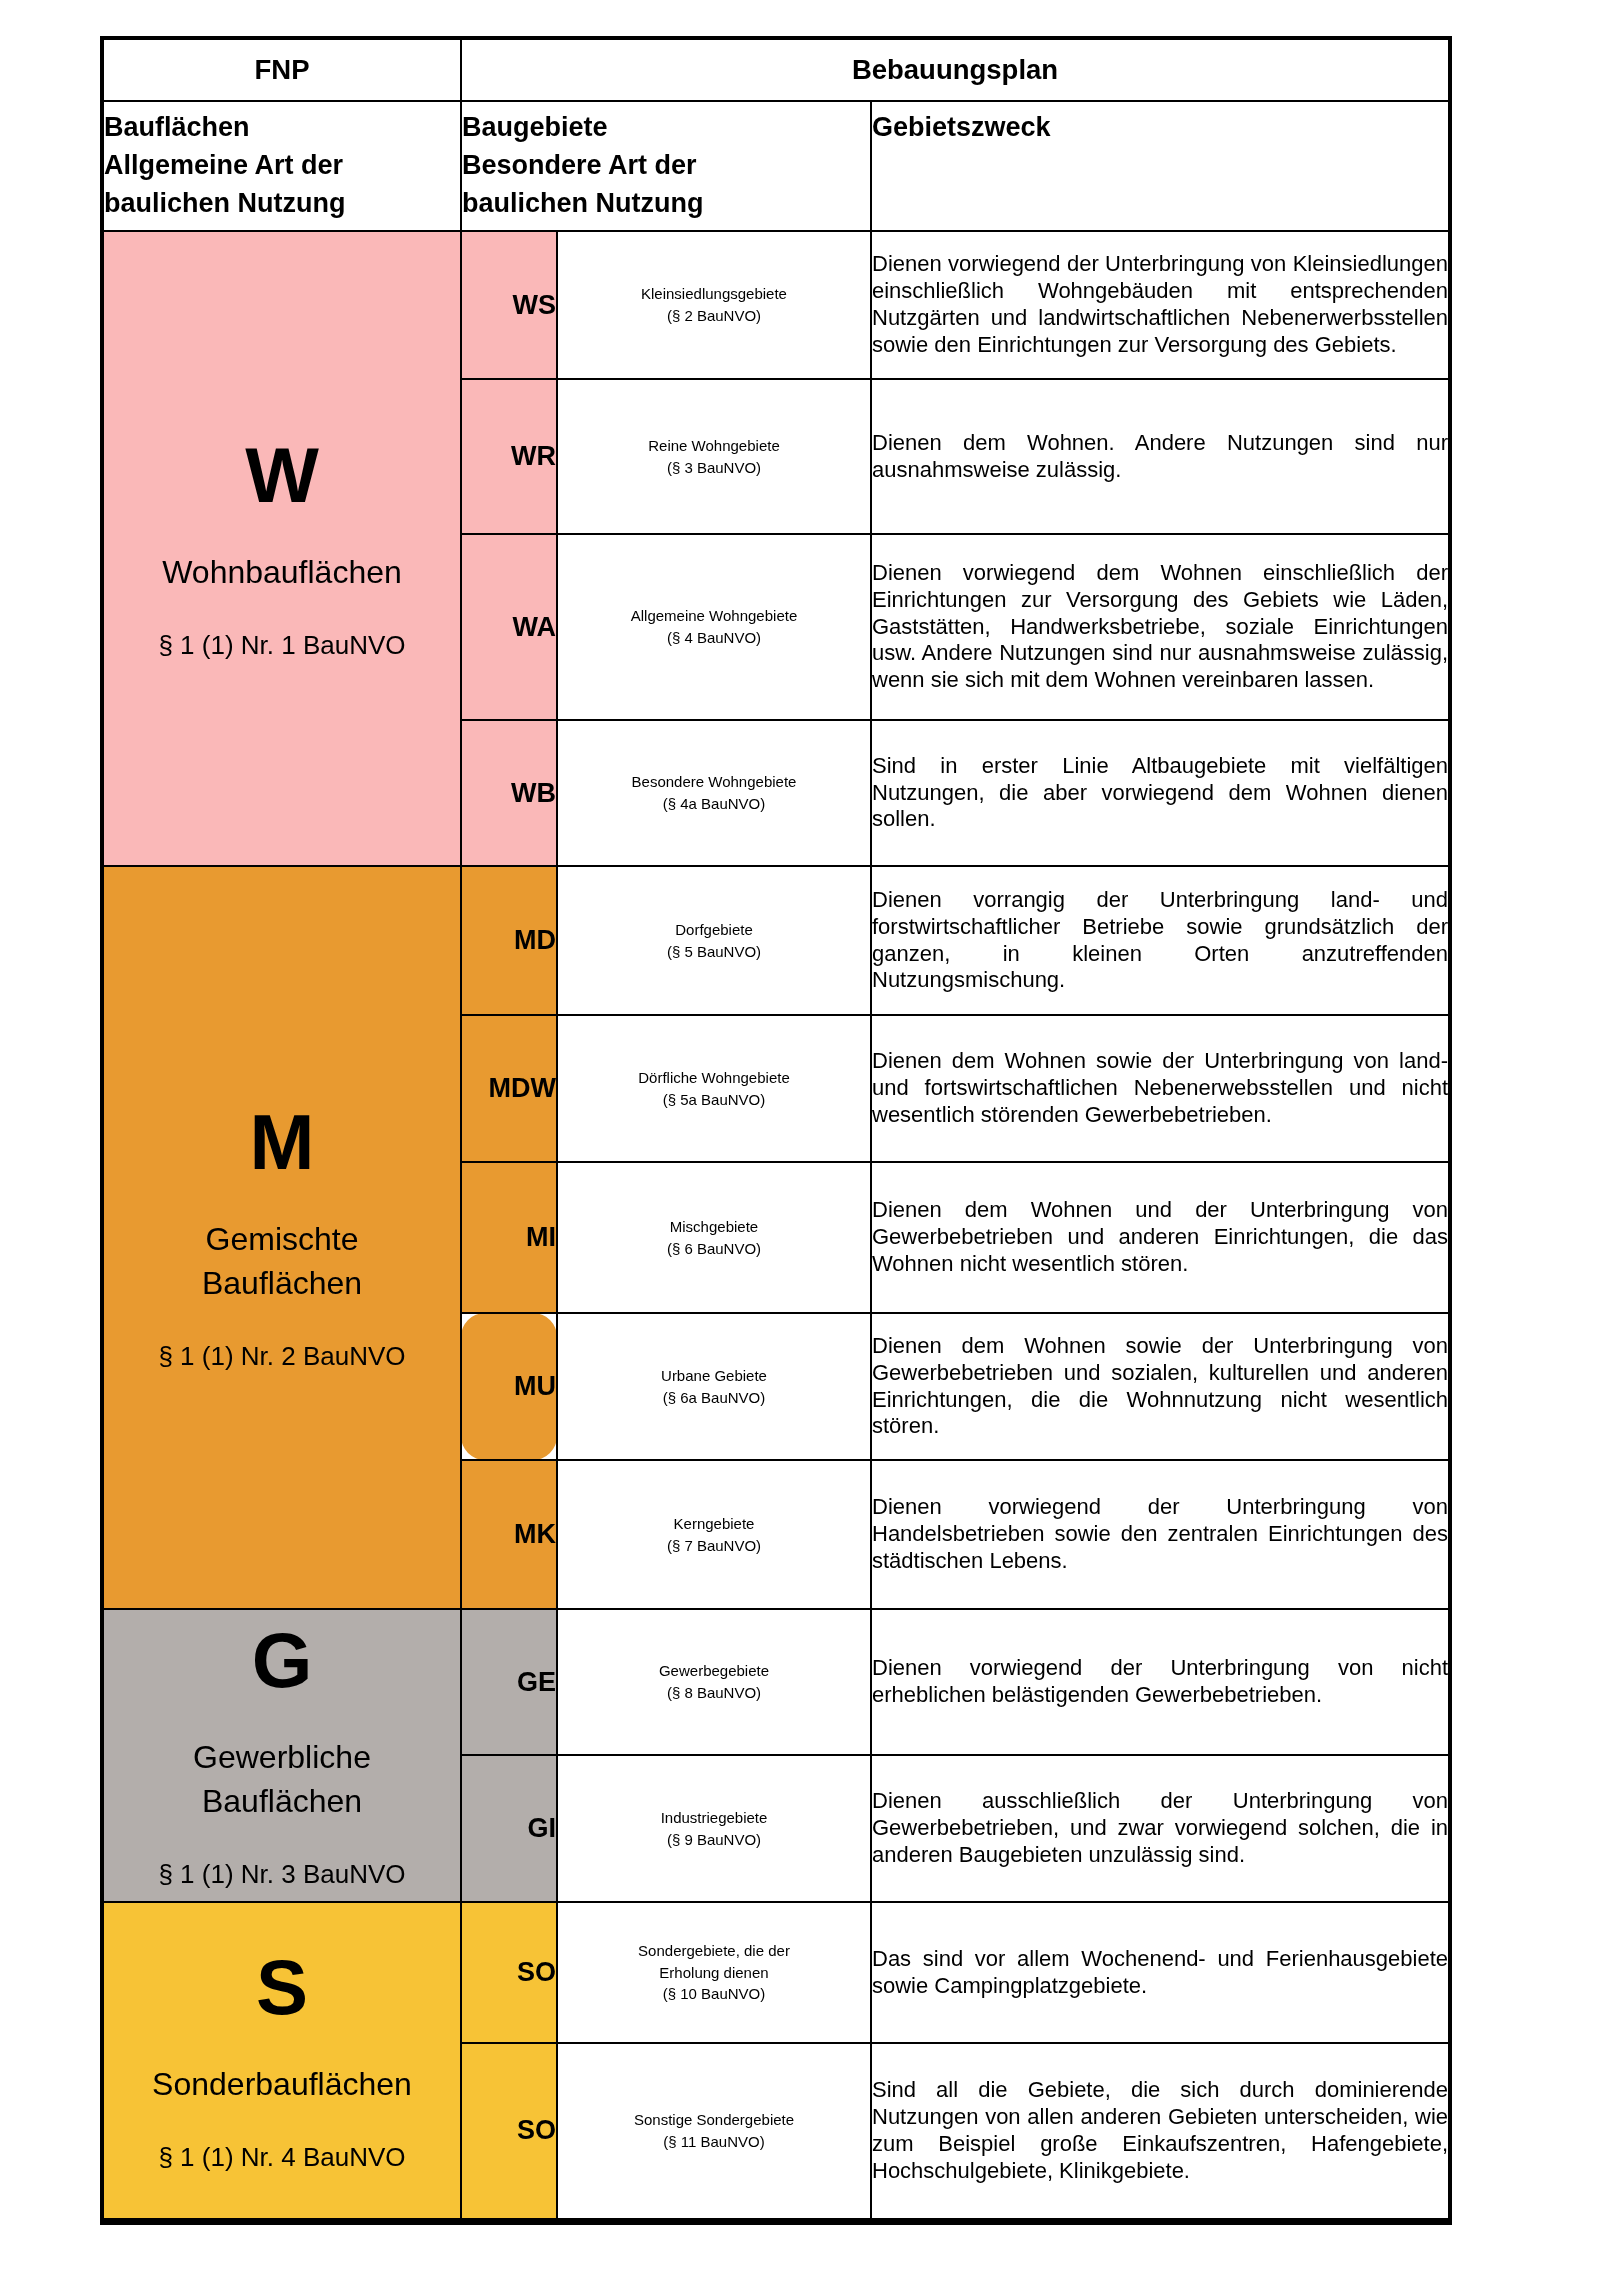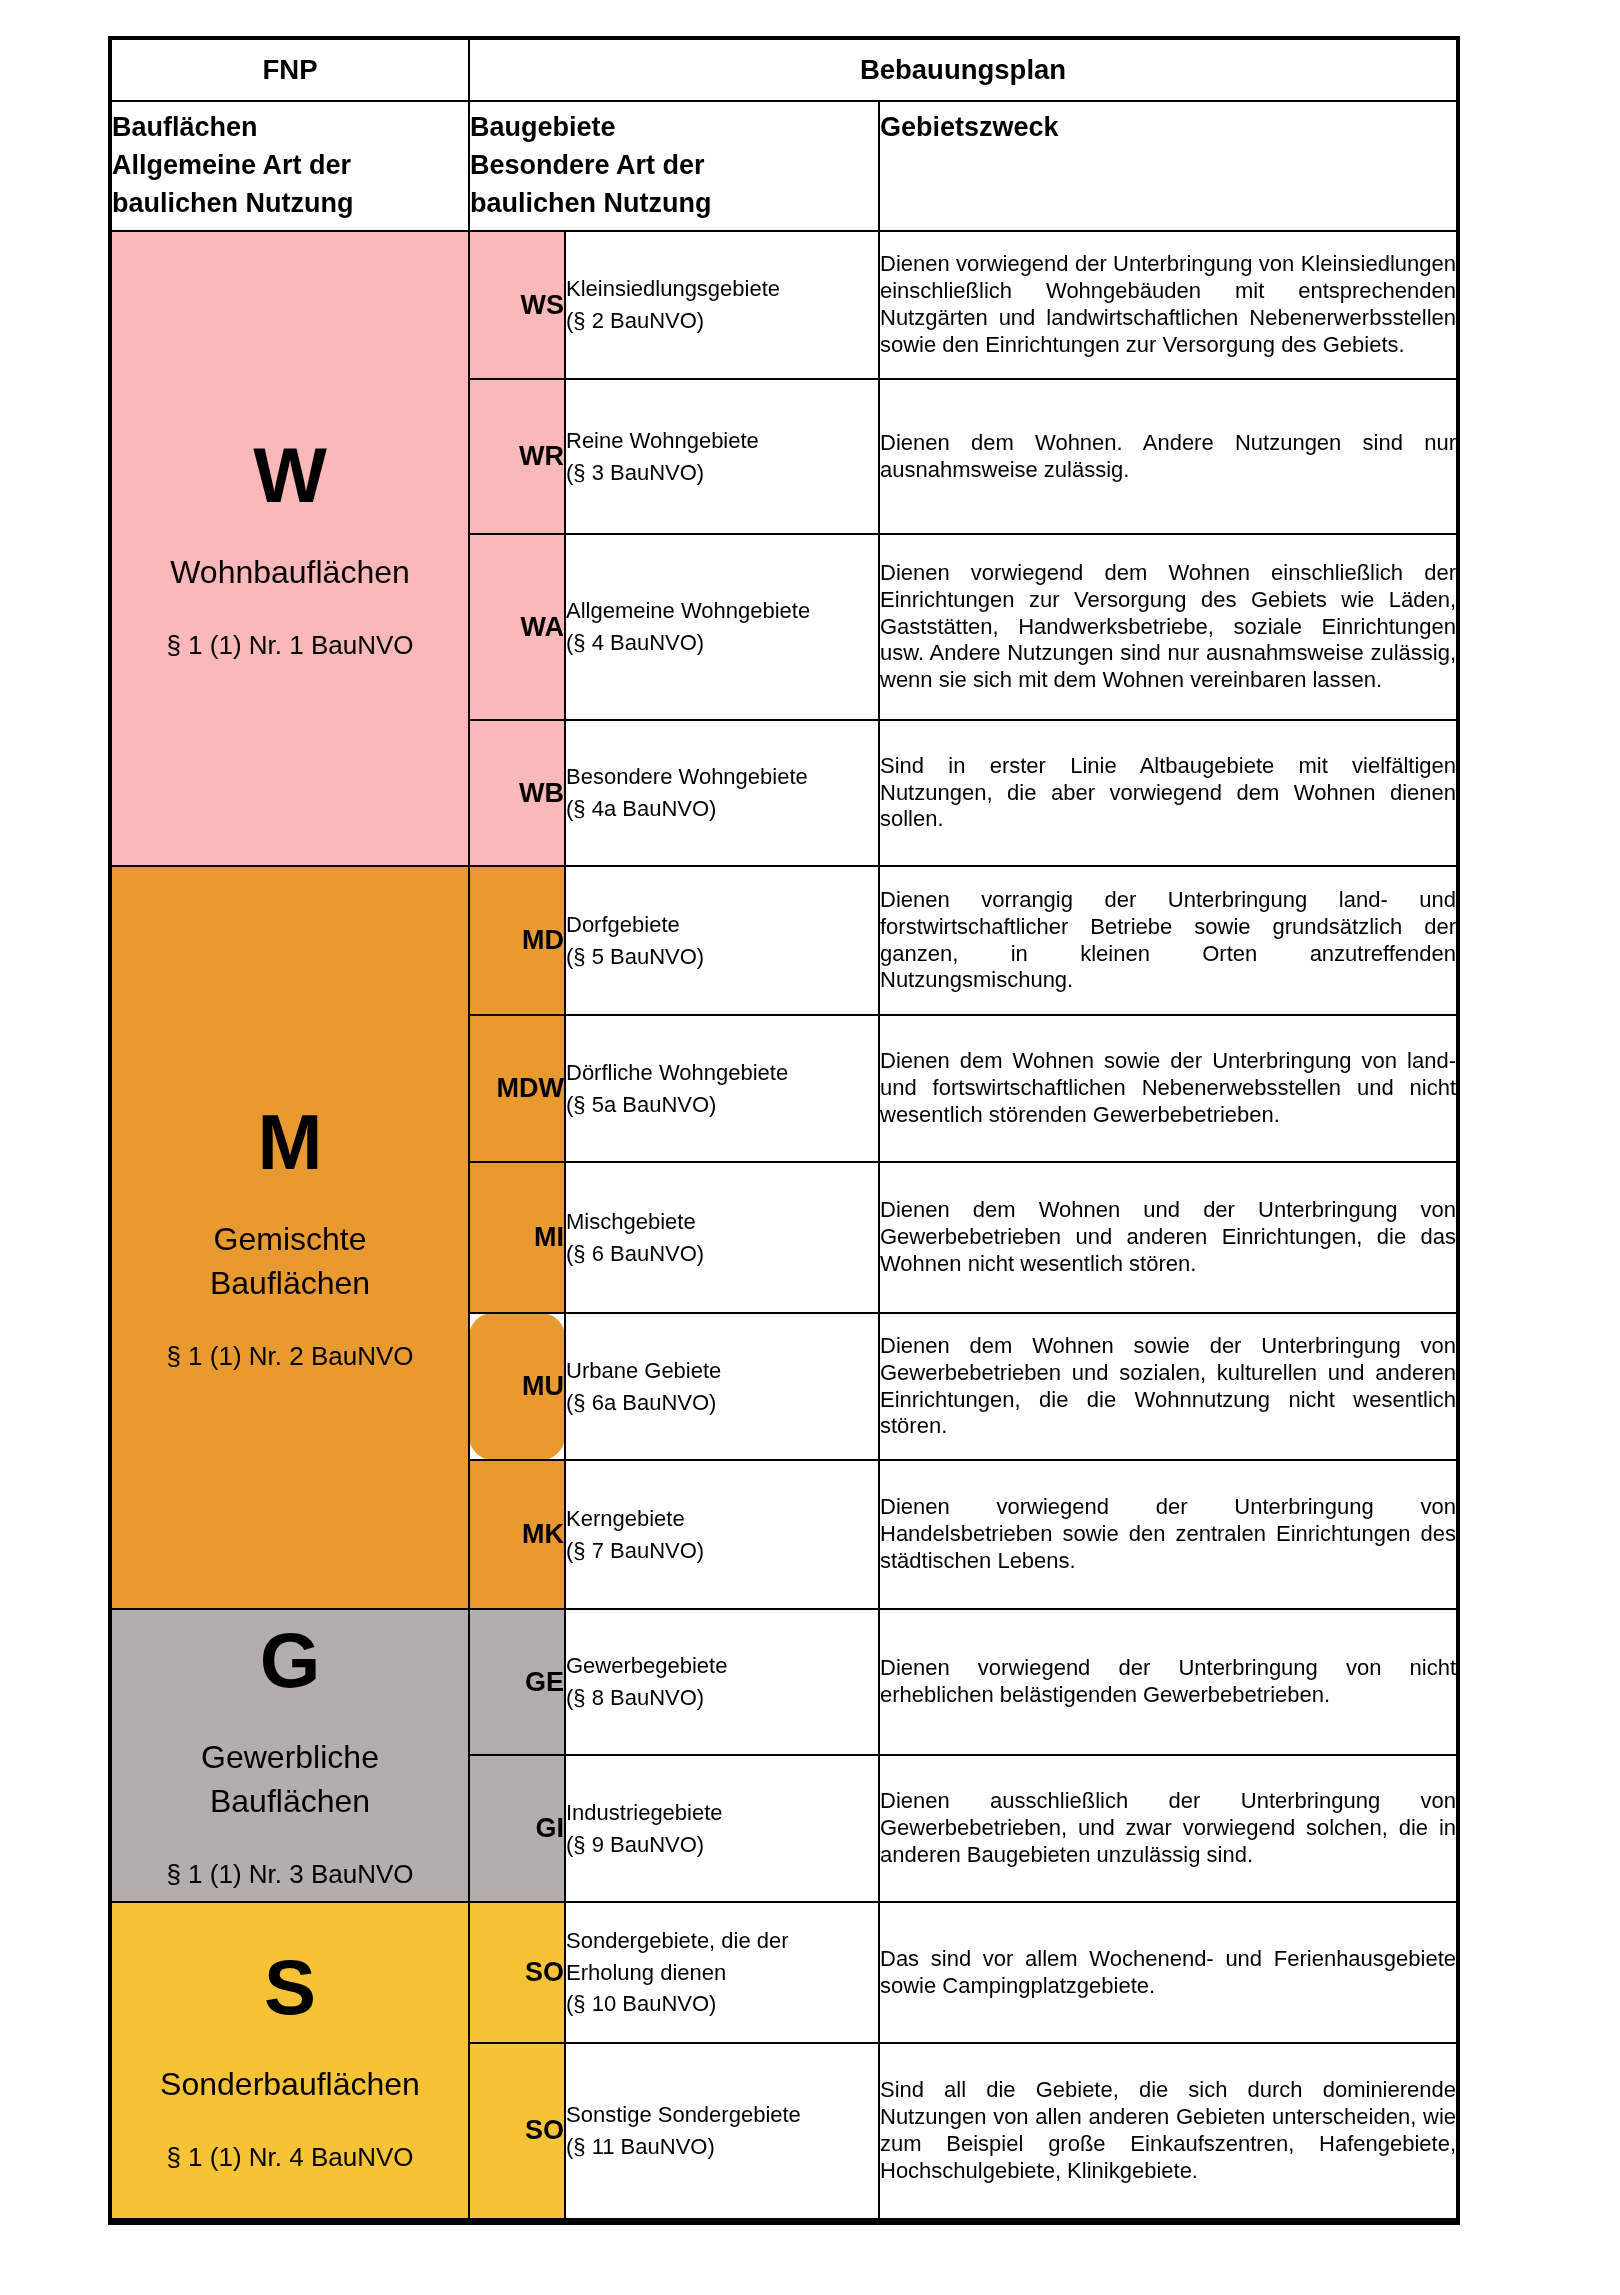--- a/index.html
+++ b/index.html
@@ -7,21 +7,21 @@
     padding: 0;
     background: #ffffff;
     width: 1621px;
     height: 2295px;
     font-family: "Liberation Sans", sans-serif;
     color: #000;
     -webkit-font-smoothing: antialiased;
   }
   .tbl-wrap {
     position: absolute;
-    left: 108px;
+    left: 100px;
     top: 36px;
   }
   table.lut {
     border-collapse: collapse;
     table-layout: fixed;
     width: 1347px;
     border: 4px solid #000;
     border-bottom-width: 7.3px;
   }
   table.lut td {
@@ -96,22 +96,22 @@
   
   td.code {
     font-weight: bold;
     font-size: 27px;
     text-align: right;
     vertical-align: middle;
   }
 
   
   td.name {
-    font-size: 22px;
-    text-align: left;
+    font-size: 15px;
+    text-align: center;
     vertical-align: middle;
     white-space: pre-line;
     line-height: 1.45;
     background: #ffffff;
   }
 
   
   td.zweck {
     font-size: 22px;
     line-height: 1.22;

